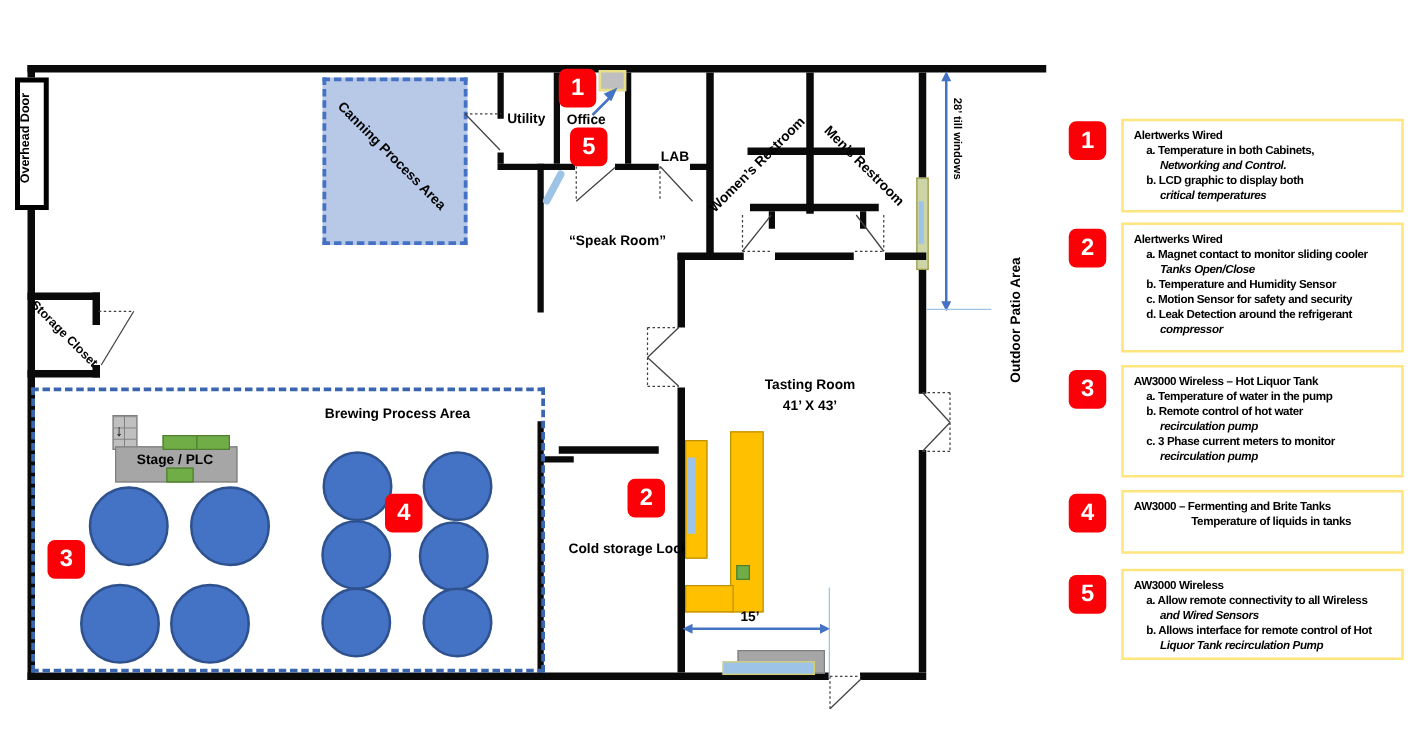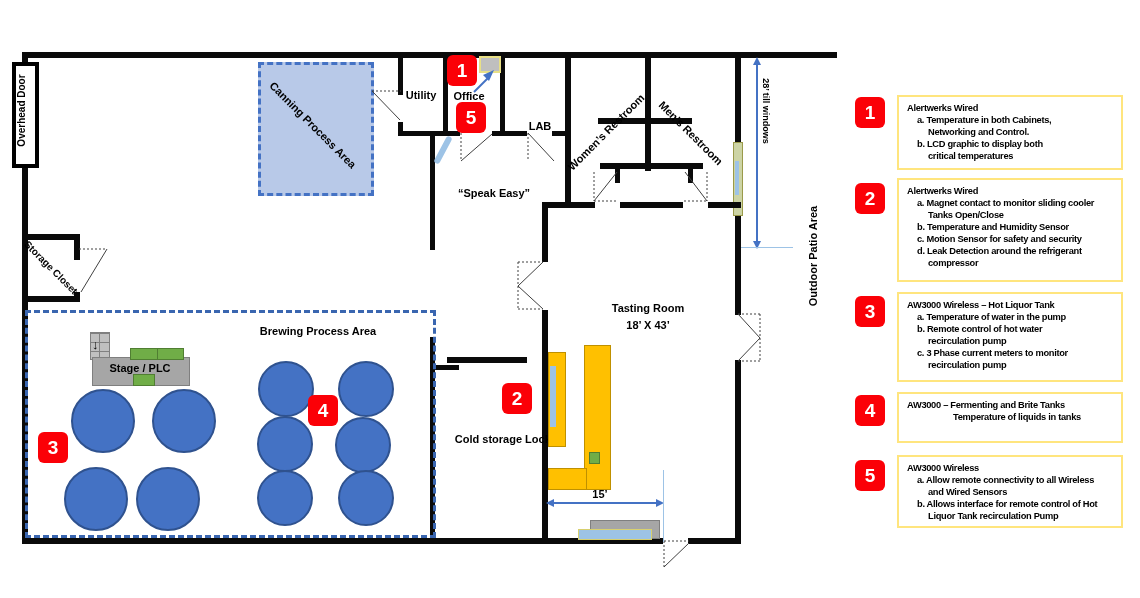--- a/index.html
+++ b/index.html
@@ -15,21 +15,21 @@
   .bar{position:absolute;background:#ffc000;border:1px solid #bf9000;}
   .door{position:absolute;}
   .dim{position:absolute;background:#4472c4;}
   .guide{position:absolute;background:#9dc3e6;}
   .arr{position:absolute;width:0;height:0;}
   .lbox{position:absolute;left:897px;width:226px;box-sizing:border-box;background:#fff;
         border:2px solid #ffe57e;padding:5px 3px 4px 8px;font-size:9.3px;font-weight:700;
         color:#000;line-height:1.3;letter-spacing:-0.3px;overflow:hidden;}
   .lbox div{white-space:nowrap;}
   .lbox .li{padding-left:10px;}
-  .lbox .cont{padding-left:21px;}
+  .lbox .cont{padding-left:21px;font-style:italic;}
   .lbox .note{padding-left:46px;}
   .green{position:absolute;background:#70ad47;border:1px solid #507e32;}
   .gray{position:absolute;background:#a6a6a6;border:1px solid #7f7f7f;}
 </style>
 </head>
 <body>
 
 <div class="canvas">
 
   <div class="w" style="left:22px;top:52px;width:815px;height:6px;"></div>
@@ -107,42 +107,42 @@
     <line x1="2" y1="31" x2="25" y2="31" stroke="#404040" stroke-width="1" stroke-dasharray="2,2"></line>
     <line x1="2" y1="31" x2="25" y2="2" stroke="#404040" stroke-width="1"></line>
   </svg>
   <svg class="door" style="left:682px;top:170px;" width="28" height="35">
     <line x1="25" y1="2" x2="25" y2="31" stroke="#404040" stroke-width="1" stroke-dasharray="2,2"></line>
     <line x1="2" y1="31" x2="25" y2="31" stroke="#404040" stroke-width="1" stroke-dasharray="2,2"></line>
     <line x1="25" y1="31" x2="3" y2="2" stroke="#404040" stroke-width="1"></line>
   </svg>
 
   <div class="w" style="left:430px;top:131px;width:5px;height:119px;"></div>
-  <div class="lbl" style="left:433px;top:187px;width:122px;">“Speak Easy”</div>
+  <div class="lbl" style="left:433px;top:187px;width:122px;">“Speak Room”</div>
   <div style="position:absolute;left:440px;top:135px;width:6px;height:30px;background:#9dc3e6;border-radius:3px;transform:rotate(28deg);"></div>
 
   <div class="w" style="left:542px;top:203px;width:6px;height:59px;"></div>
   <div class="w" style="left:542px;top:310px;width:6px;height:228px;"></div>
   <svg class="door" style="left:516px;top:260px;" width="30" height="52">
     <line x1="2" y1="2" x2="2" y2="49" stroke="#404040" stroke-width="1" stroke-dasharray="2,2"></line>
     <line x1="2" y1="2" x2="27" y2="2" stroke="#404040" stroke-width="1" stroke-dasharray="2,2"></line>
     <line x1="2" y1="49" x2="27" y2="49" stroke="#404040" stroke-width="1" stroke-dasharray="2,2"></line>
     <line x1="27" y1="2" x2="2" y2="26" stroke="#404040" stroke-width="1"></line>
     <line x1="27" y1="49" x2="2" y2="26" stroke="#404040" stroke-width="1"></line>
   </svg>
   <svg class="door" style="left:737px;top:312px;" width="26" height="52">
     <line x1="23" y1="2" x2="23" y2="49" stroke="#404040" stroke-width="1" stroke-dasharray="2,2"></line>
     <line x1="1" y1="2" x2="23" y2="2" stroke="#404040" stroke-width="1" stroke-dasharray="2,2"></line>
     <line x1="1" y1="49" x2="23" y2="49" stroke="#404040" stroke-width="1" stroke-dasharray="2,2"></line>
     <line x1="1" y1="2" x2="23" y2="26" stroke="#404040" stroke-width="1"></line>
     <line x1="1" y1="49" x2="23" y2="26" stroke="#404040" stroke-width="1"></line>
   </svg>
 
   <div class="lbl" style="left:588px;top:302px;width:120px;">Tasting Room</div>
-  <div class="lbl" style="left:588px;top:319px;width:120px;">18’ X 43’</div>
+  <div class="lbl" style="left:588px;top:319px;width:120px;">41’ X 43’</div>
 
   <div class="w" style="left:430px;top:337px;width:5px;height:201px;"></div>
   <div class="w" style="left:447px;top:357px;width:80px;height:6px;"></div>
   <div class="w" style="left:433px;top:365px;width:26px;height:5px;"></div>
   <div class="lbl" style="left:446px;top:433px;width:124px;">Cold storage Locker</div>
 
   <div class="bar" style="left:548px;top:352px;width:16px;height:93px;"></div>
   <div class="bar" style="left:584px;top:345px;width:25px;height:143px;"></div>
   <div class="bar" style="left:548px;top:468px;width:37px;height:20px;"></div>
   <div style="position:absolute;left:550px;top:366px;width:6px;height:61px;background:#9dc3e6;"></div>

